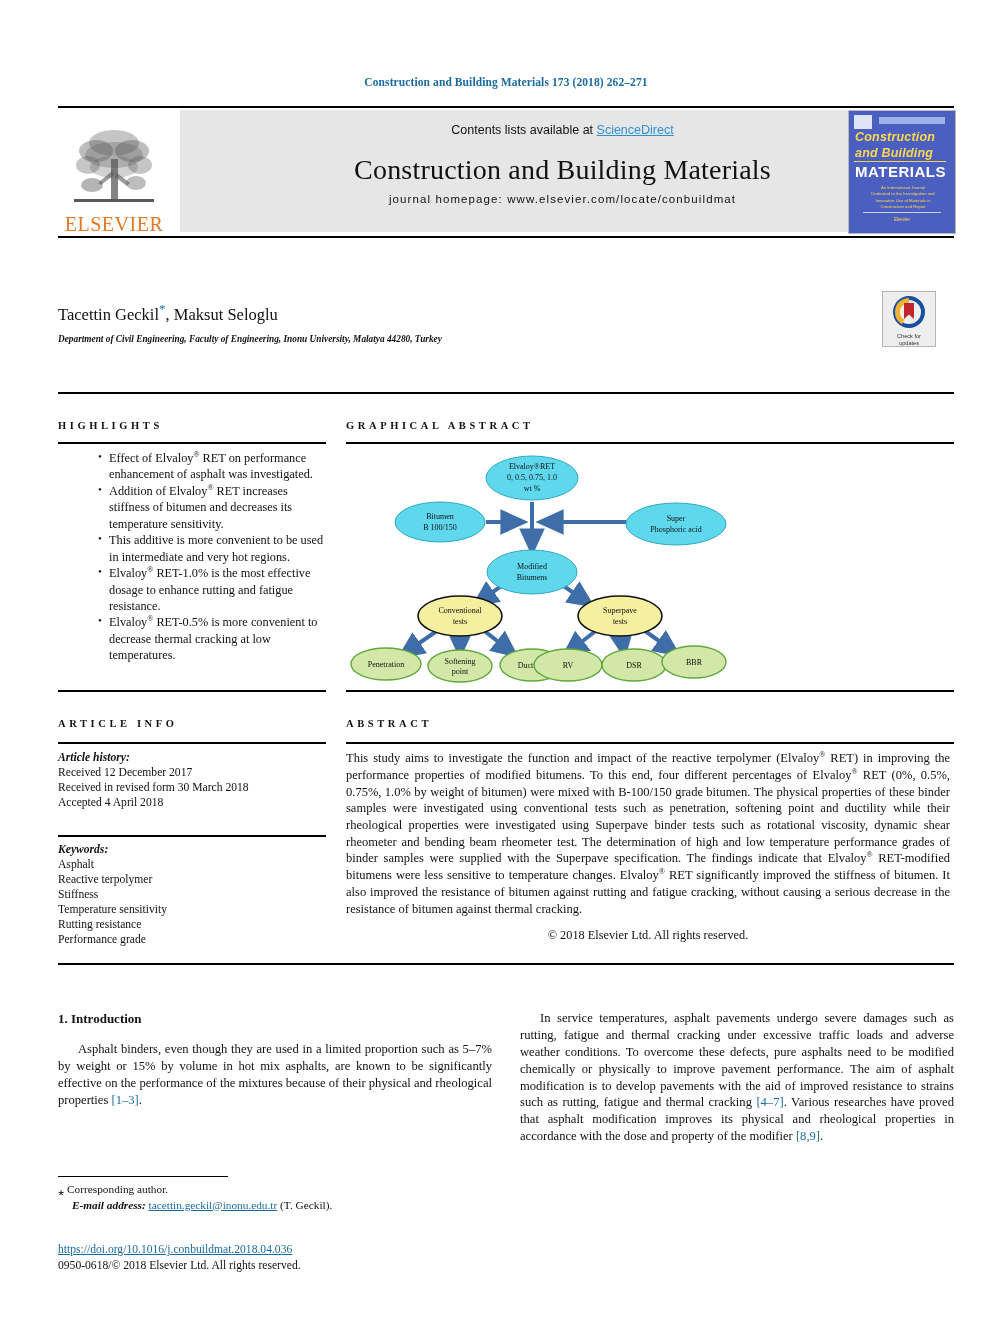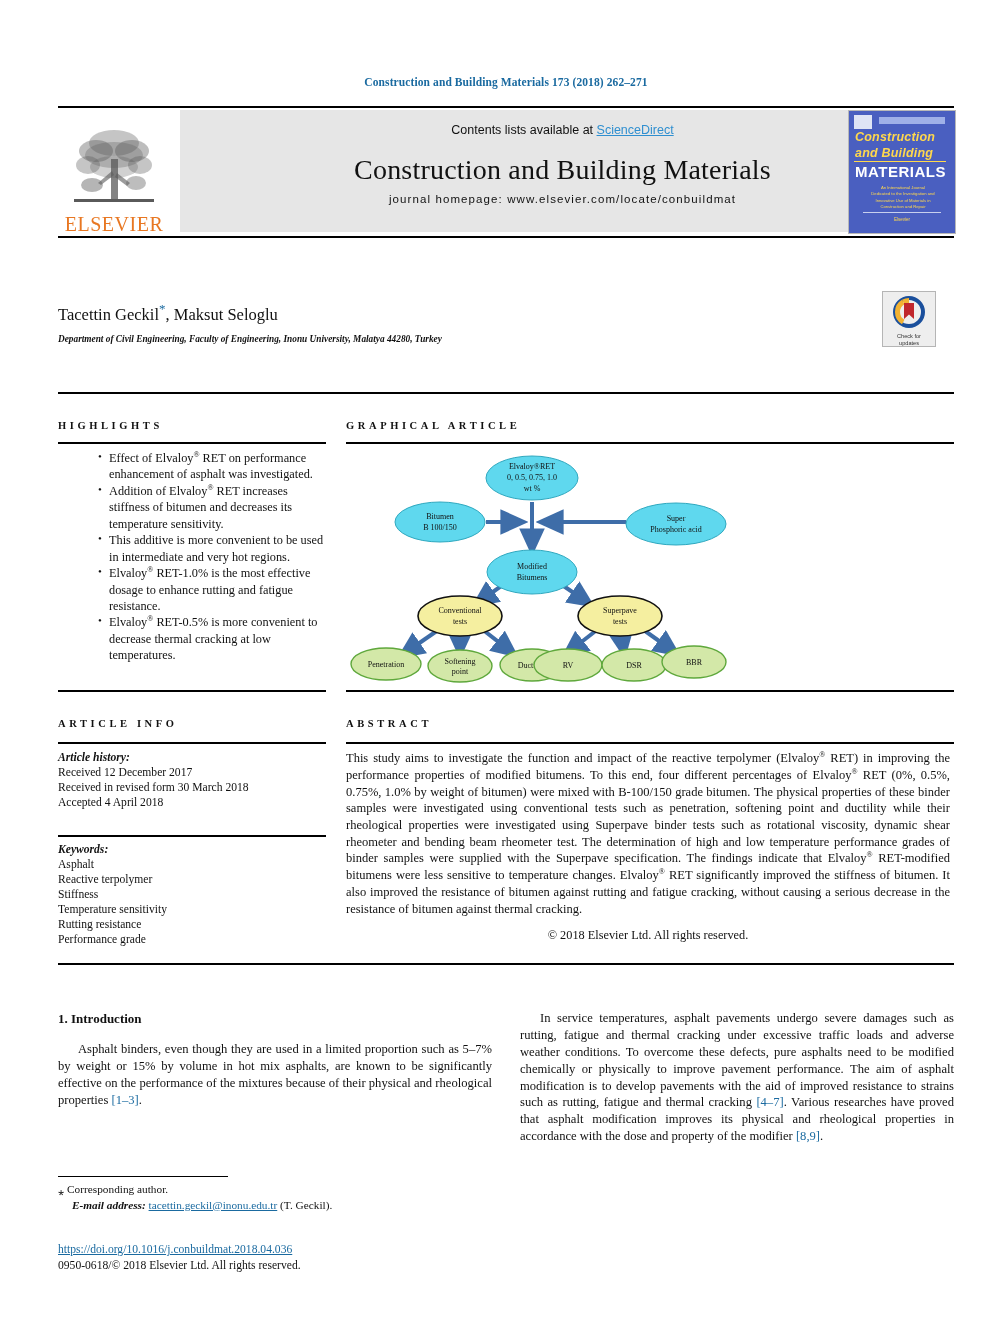--- a/index.html
+++ b/index.html
@@ -414,21 +414,21 @@
     <ul>
       <li>Effect of Elvaloy<sup class="reg">®</sup> RET on performance enhancement of asphalt was investigated.</li>
       <li>Addition of Elvaloy<sup class="reg">®</sup> RET increases stiffness of bitumen and decreases its temperature sensitivity.</li>
       <li>This additive is more convenient to be used in intermediate and very hot regions.</li>
       <li>Elvaloy<sup class="reg">®</sup> RET-1.0% is the most effective dosage to enhance rutting and fatigue resistance.</li>
       <li>Elvaloy<sup class="reg">®</sup> RET-0.5% is more convenient to decrease thermal cracking at low temperatures.</li>
     </ul>
   </div>
   <div class="hl-rule-bot"></div>
 
-  <div class="sec-label col-right ga-head">GRAPHICAL ARTICLE</div>
+  <div class="sec-label col-right ga-head">GRAPHICAL ABSTRACT</div>
   <div class="ga-rule"></div>
 
   <div class="ga-fig">
     <svg width="608" height="236" viewBox="0 0 608 236">
       <defs>
         <marker id="ah" markerWidth="7" markerHeight="7" refX="5.4" refY="3.2" orient="auto">
           <path d="M0,0 L7,3.2 L0,6.4 Z" fill="#3E6DA8"></path>
         </marker>
       </defs>
 

